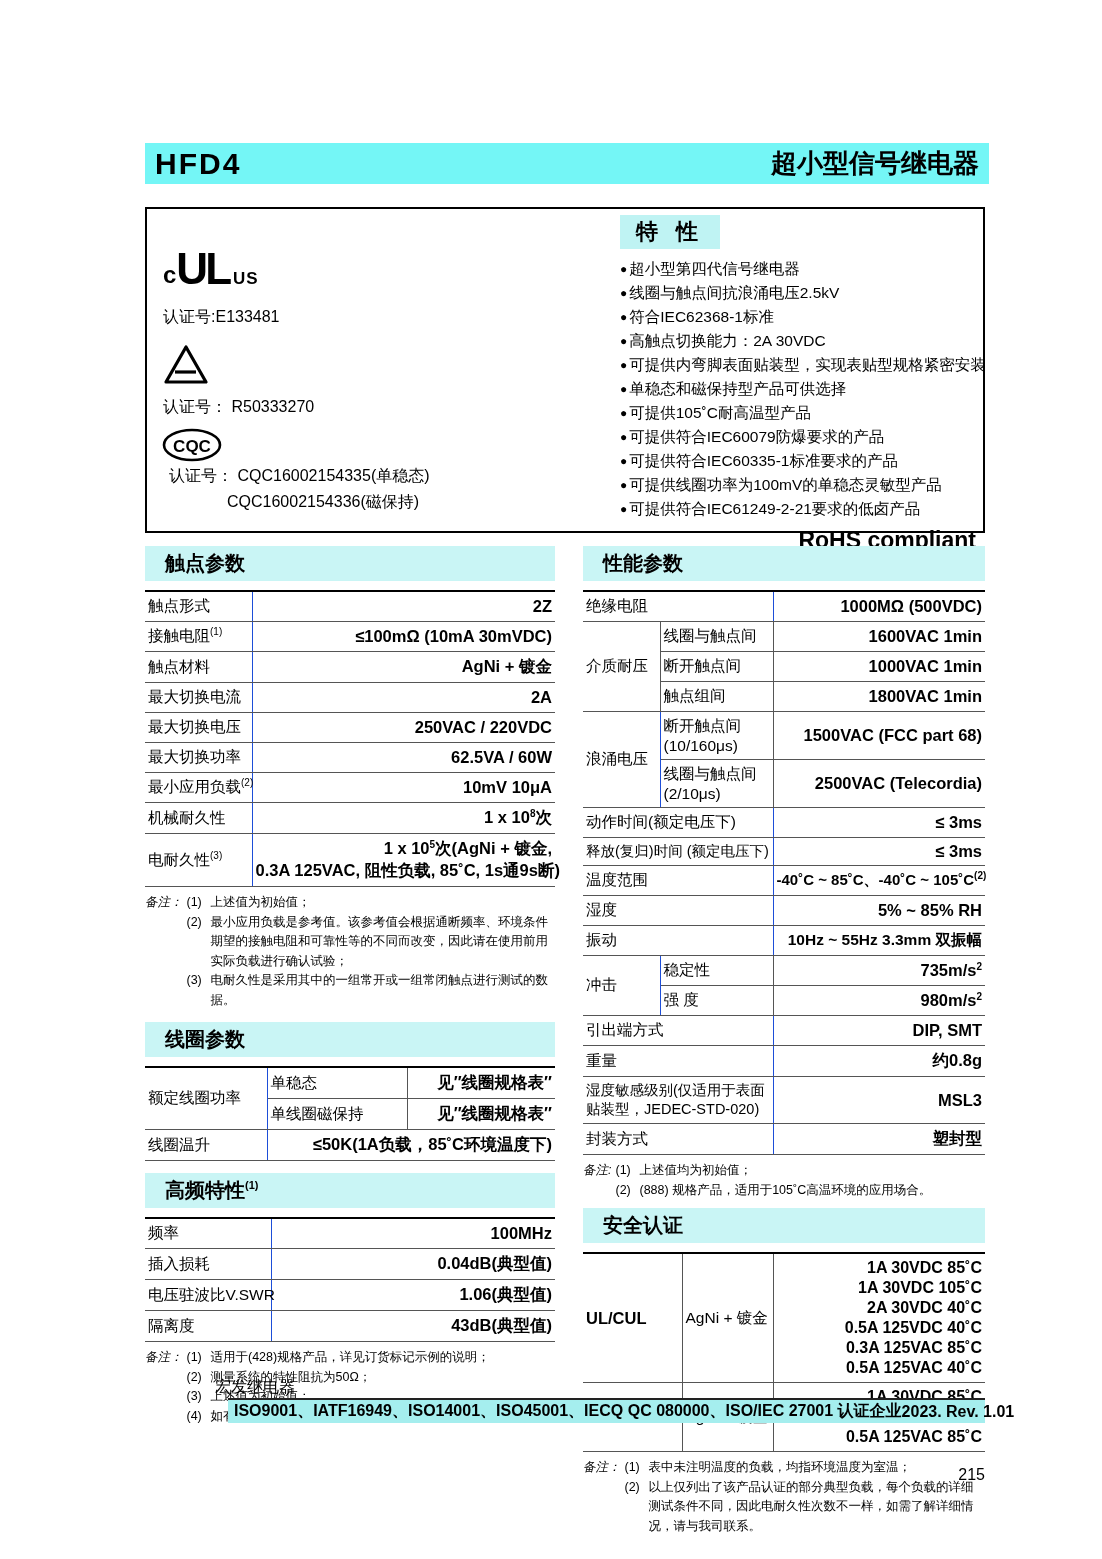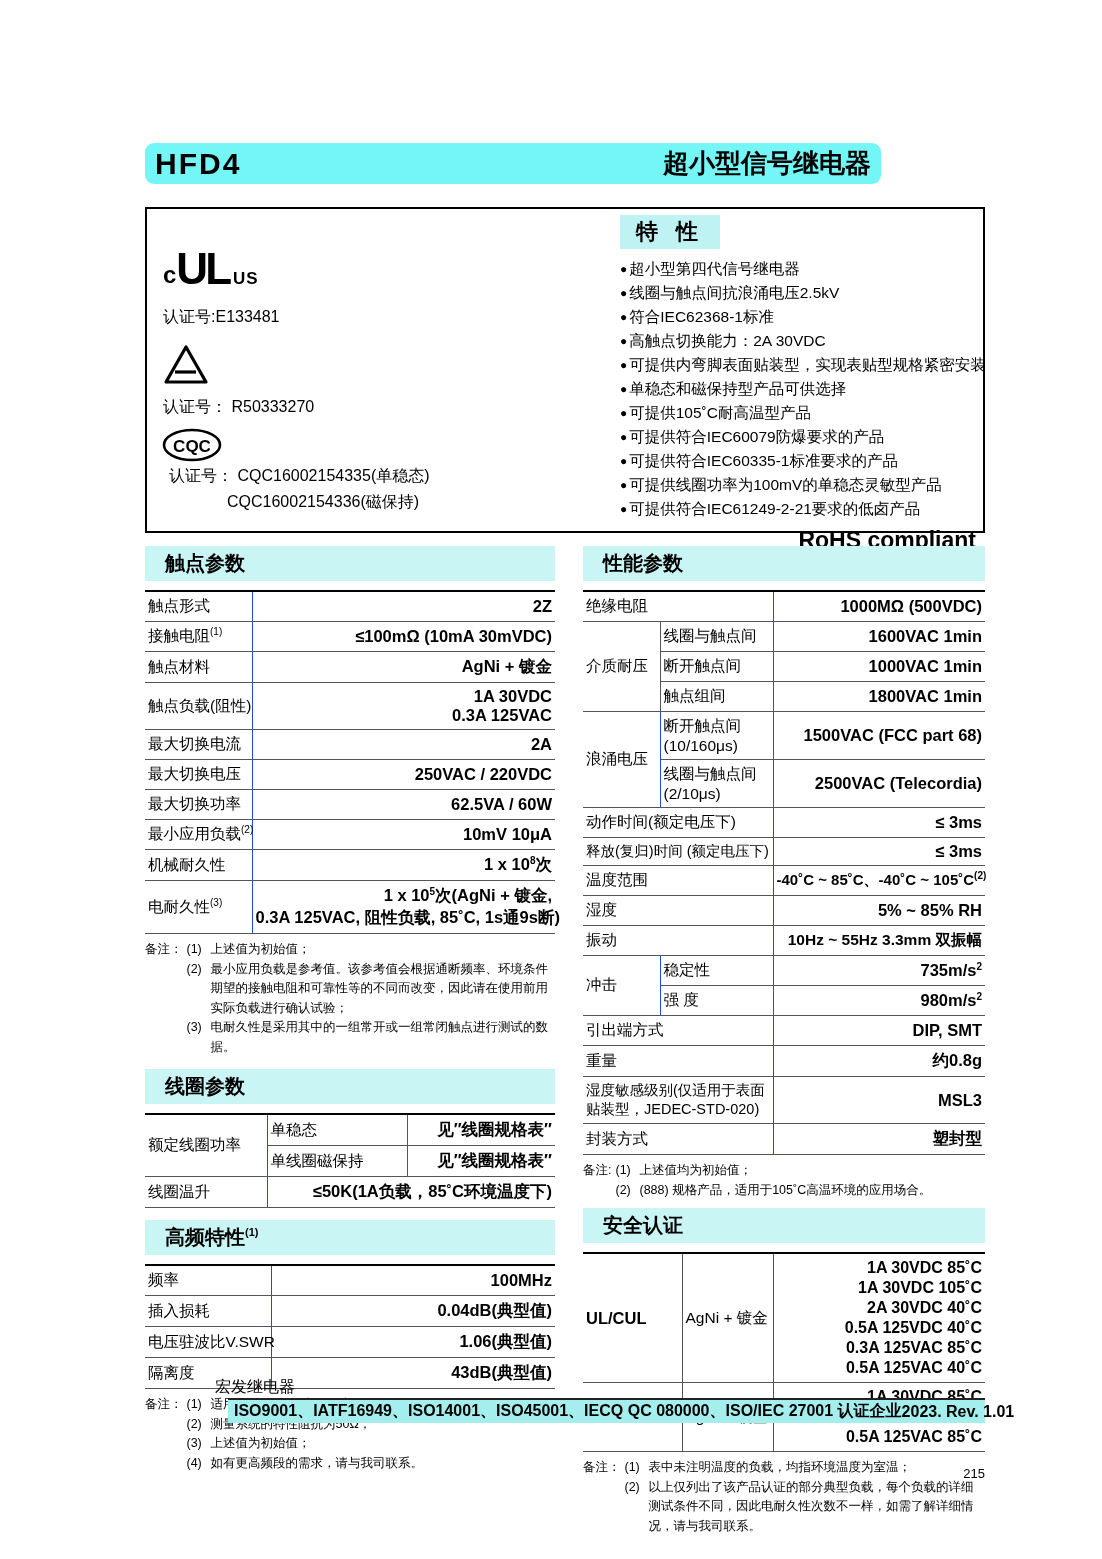--- a/index.html
+++ b/index.html
@@ -1,22 +1,22 @@
 <!DOCTYPE html>
 <html><head>
 <meta charset="utf-8">
 <style>
   html,body{margin:0;padding:0;background:#fff;}
   .page{position:relative;width:1102px;height:1559px;background:#fff;overflow:hidden;
         font-family:"Liberation Sans","DejaVu Sans",sans-serif;color:#000;}
   sup{font-size:10px;vertical-align:super;line-height:0;}
 
   
-  .topbar{position:absolute;left:145px;top:143px;width:736px;height:41px;background:#74F6F6;
-          display:flex;align-items:center;justify-content:space-between;padding:0 10px;box-sizing:border-box;border-radius:9px;}
+  .topbar{position:absolute;left:145px;top:143px;width:844px;height:41px;background:#74F6F6;
+          display:flex;align-items:center;justify-content:space-between;padding:0 10px;box-sizing:border-box;}
   .model{font-size:30px;font-weight:bold;letter-spacing:2px;}
   .prodname{font-size:26px;font-weight:bold;}
 
   
   .certbox{position:absolute;left:145px;top:207px;width:840px;height:326px;border:2px solid #000;box-sizing:border-box;}
   .ul-logo{position:absolute;left:16px;top:38px;display:flex;align-items:flex-start;}
   .ul-c{font-size:24px;font-weight:bold;margin-top:14px;}
   .ul-mark{font-size:44px;font-weight:800;letter-spacing:-3px;line-height:1;}
   .ul-us{font-size:17px;font-weight:bold;margin-top:22px;margin-left:4px;letter-spacing:1px;}
   .cert-num{position:absolute;font-size:16px;}
@@ -45,33 +45,33 @@
   table.spec td{border-bottom:1px solid #555;padding:4px 3px;vertical-align:middle;box-sizing:border-box;}
   td.lbl{font-size:15.5px;text-align:left;white-space:nowrap;border-right:1px solid #1d4ed8;}
   td.sub{font-size:15.5px;text-align:left;white-space:nowrap;border-right:1px solid #555;padding-left:8px;}
   td.val{font-size:16.5px;font-weight:bold;text-align:right;white-space:nowrap;}
   td.mat{font-size:15.5px;border-right:1px solid #555;padding-left:8px;}
   td.cert-name{font-size:16.5px;font-weight:bold;border-right:1px solid #555;}
   .loads div{font-size:16px;font-weight:bold;text-align:right;line-height:20px;white-space:nowrap;}
 
   
   .notes{display:flex;margin-top:6px;font-size:12.5px;line-height:19.5px;}
-  .notes-prefix{white-space:nowrap;margin-right:4px;}
+  .notes-prefix{white-space:nowrap;margin-right:4px;font-style:italic;}
   .note-item{display:flex;}
   .note-num{width:24px;flex:none;}
   .note-lines div{white-space:nowrap;}
 
   .gap12{height:12px;} .gap8{height:8px;}
 
   
   .company{position:absolute;left:215px;top:1377px;font-size:16px;}
   .footbar{position:absolute;left:228px;top:1398px;width:757px;background:#A5EEEE;border-top:2px solid #222;
            display:flex;justify-content:space-between;align-items:center;padding:1px 6px;box-sizing:border-box;
            font-size:16px;font-weight:bold;white-space:nowrap;}
-  .pagenum{position:absolute;right:117px;top:1466px;font-size:13px;}
+  .pagenum{position:absolute;right:117px;top:1466px;font-size:16px;}
 </style>
 </head>
 <body>
 
 <div class="page">
 
   <div class="topbar">
     <span class="model">HFD4</span>
     <span class="prodname">超小型信号继电器</span>
   </div>
@@ -140,27 +140,20 @@
             <td class="lbl"><span>触点形式</span></td>
           <td class="val">2Z</td>
           </tr>
       <tr>
             <td class="lbl"><span>接触电阻</span><sup>(1)</sup></td>
           <td class="val">≤100mΩ (10mA 30mVDC)</td>
           </tr>
       <tr>
             <td class="lbl"><span>触点材料</span></td>
           <td class="val">AgNi + 镀金</td>
-          </tr>
-      <tr>
-            <td class="lbl"><span>触点负载(阻性)</span></td>
-          <td class="val">
-            <div>1A 30VDC</div>
-            <div>0.3A 125VAC</div>
-          </td>
           </tr>
       <tr>
             <td class="lbl"><span>最大切换电流</span></td>
           <td class="val">2A</td>
           </tr>
       <tr>
             <td class="lbl"><span>最大切换电压</span></td>
           <td class="val">250VAC / 220VDC</td>
           </tr>
       <tr>

